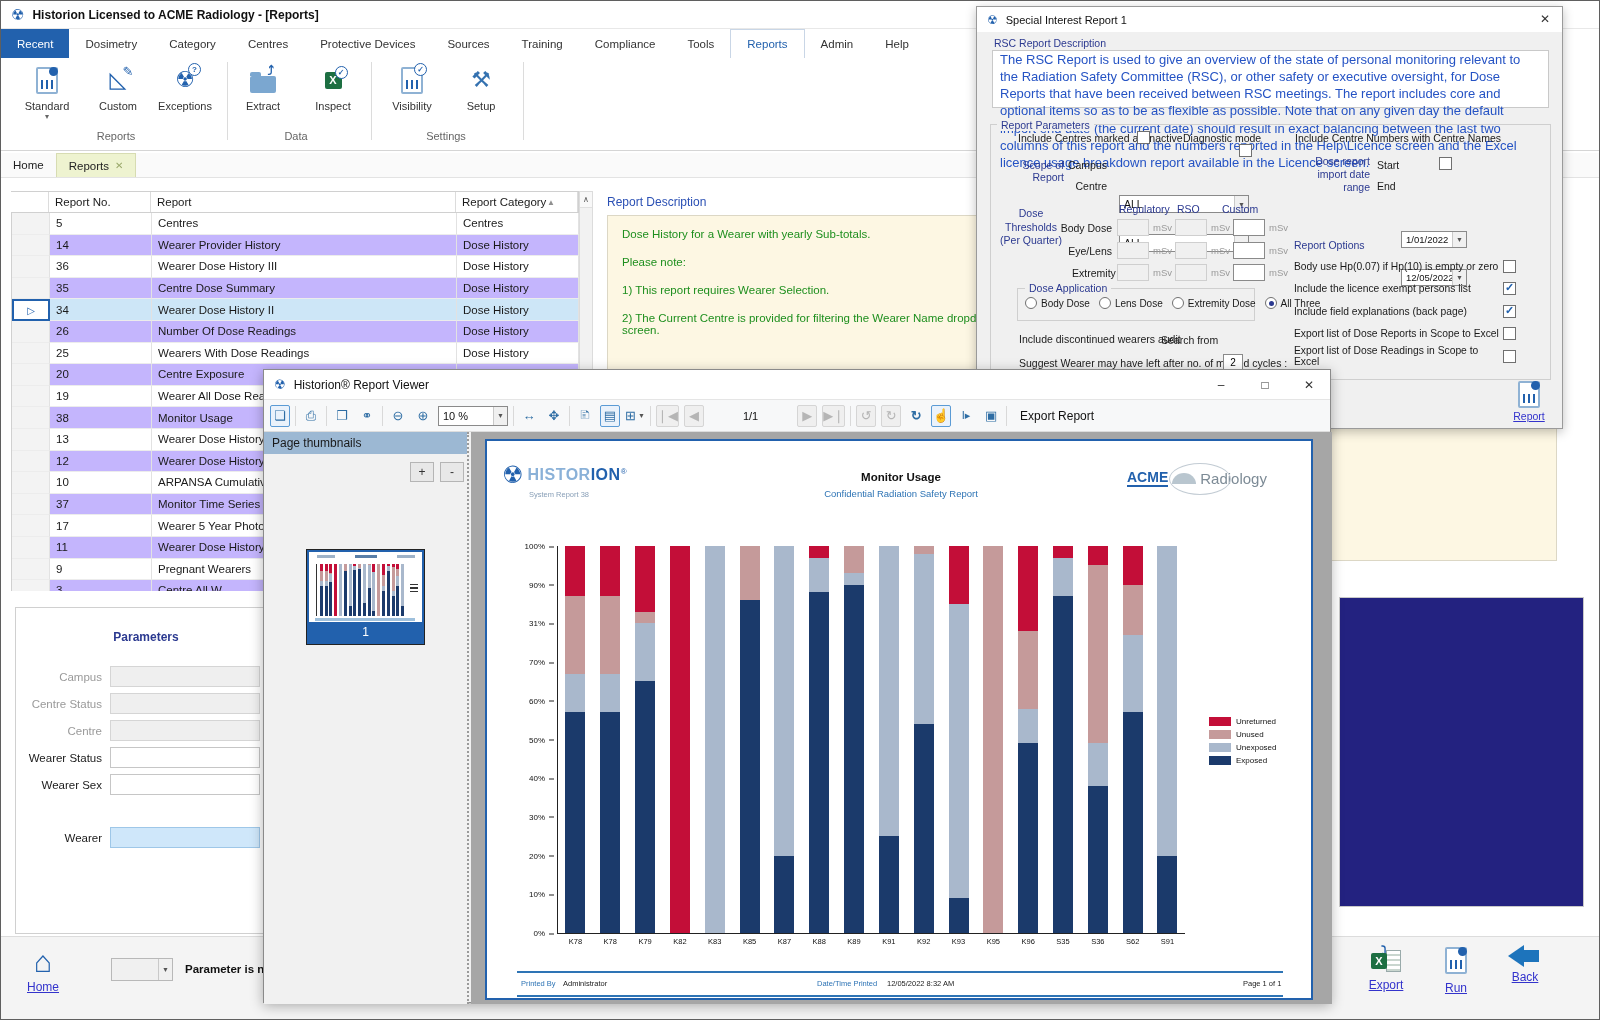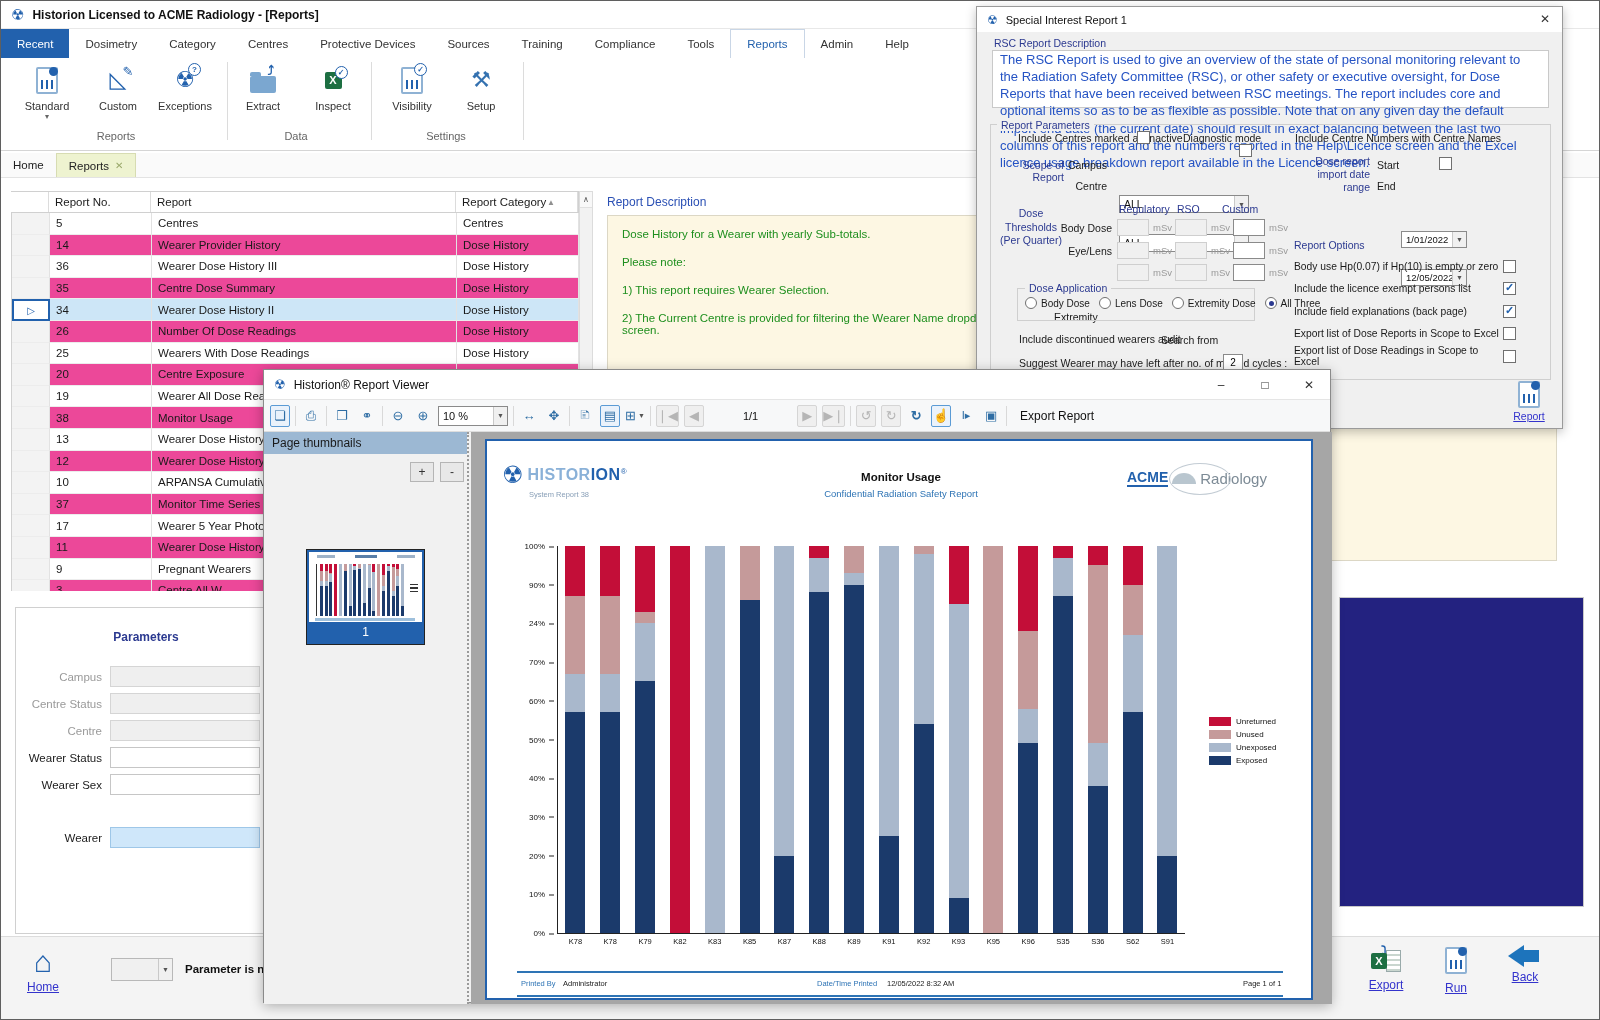--- a/index.html
+++ b/index.html
@@ -33,21 +33,21 @@
   
   .doc-tabs{position:absolute;left:0;top:152px;width:100%;height:25px;background:#fafafa;border-bottom:1px solid #e3e3e3;display:flex;}
   .doc-tab{padding:0 12px;display:flex;align-items:center;font-size:11.5px;color:#222;gap:6px;}
   .doc-tab.active{background:#eef3d0;border:1px solid #d7dcb2;border-bottom:none;}
   .tab-close{color:#9aa86a;font-size:10px;}
   
   .tbl-header{position:absolute;left:10px;top:190px;width:568px;height:22px;display:flex;border:1px solid #d0d0d0;border-left:none;background:#fff;font-size:11.5px;color:#1a1a1a;}
   .th{display:flex;align-items:center;padding-left:6px;border-right:1px solid #dcdcdc;position:relative;}
   .tbl-body{position:absolute;left:10px;top:212px;width:568px;height:378px;overflow:hidden;border-left:1px solid #d0d0d0;}
   .trow{height:21.6px;display:flex;background:#fff;font-size:11.5px;color:#1a1a1a;}
-  .trow.alt{background:#ec4899;}
+  .trow.alt{background:#c4b5fd;}
   .trow.sel{background:#cde6f7;}
   .tc{display:flex;align-items:center;padding-left:6px;border-right:1px solid #e2e2e2;border-bottom:1px solid #ececec;overflow:hidden;white-space:nowrap;}
   .c-sel{width:38px;background:#f3f3f3;justify-content:center;padding-left:0;}
   .trow.sel .c-sel{background:#fff;border:2px solid #2261ad;color:#2261ad;font-size:10px;}
   .c-no{width:102px;}
   .c-rep{width:305px;}
   .c-cat{flex:1;}
   .sort-ic{position:absolute;right:22px;font-size:8px;color:#909090;}
   .scrollcol{position:absolute;left:578px;top:190px;width:14px;height:400px;background:#f2f2f2;border:1px solid #dcdcdc;}
   .scroll-up{height:16px;text-align:center;font-size:8px;color:#555;line-height:16px;background:#f8f8f8;border-bottom:1px solid #e0e0e0;}
@@ -514,21 +514,21 @@
       <span class="unit" style="left:292px;top:215px;">mSv</span>
 
     <div class="dlbl" style="left:77px;top:238px;width:58px;text-align:right;">Eye/Lens</div>
     <div class="dinput dis" style="left:140px;top:235px;width:32px;"></div>
       <span class="unit" style="left:176px;top:238px;">mSv</span>
     <div class="dinput dis" style="left:198px;top:235px;width:32px;"></div>
       <span class="unit" style="left:234px;top:238px;">mSv</span>
     <div class="dinput" style="left:256px;top:235px;width:32px;"></div>
       <span class="unit" style="left:292px;top:238px;">mSv</span>
 
-    <div class="dlbl" style="left:77px;top:260px;width:58px;text-align:left;margin-top:44px;">Extremity</div>
+    <div class="dlbl" style="left:88px;top:260px;width:58px;text-align:center;">Extremity</div>
     <div class="dinput dis" style="left:140px;top:257px;width:32px;"></div>
       <span class="unit" style="left:176px;top:260px;">mSv</span>
     <div class="dinput dis" style="left:198px;top:257px;width:32px;"></div>
       <span class="unit" style="left:234px;top:260px;">mSv</span>
     <div class="dinput" style="left:256px;top:257px;width:32px;"></div>
       <span class="unit" style="left:292px;top:260px;">mSv</span>
 
     <div class="abs navy" style="left:317px;top:232px;">Report Options</div>
     <div class="abs" style="left:317px;top:248px;width:222px;">
         <div class="optrow">
@@ -798,21 +798,21 @@
 
         <div class="chart-y">
             <div class="ytick" style="bottom: 0%;">0%</div>
             <div class="ytick" style="bottom: 10%;">10%</div>
             <div class="ytick" style="bottom: 20%;">20%</div>
             <div class="ytick" style="bottom: 30%;">30%</div>
             <div class="ytick" style="bottom: 40%;">40%</div>
             <div class="ytick" style="bottom: 50%;">50%</div>
             <div class="ytick" style="bottom: 60%;">60%</div>
             <div class="ytick" style="bottom: 70%;">70%</div>
-            <div class="ytick" style="bottom: 80%;">24%</div>
+            <div class="ytick" style="bottom: 80%;">31%</div>
             <div class="ytick" style="bottom: 90%;">90%</div>
             <div class="ytick" style="bottom: 100%;">100%</div>
           </div>
         <div class="yline"></div>
         <div class="xline"></div>
         <div class="chart-plot">
             <div class="slot">
               <div class="bar">
                 <div class="seg" style="height: 57%; background: rgb(27, 58, 107);"></div>
                 <div class="seg" style="height: 10%; background: rgb(169, 184, 204);"></div>

